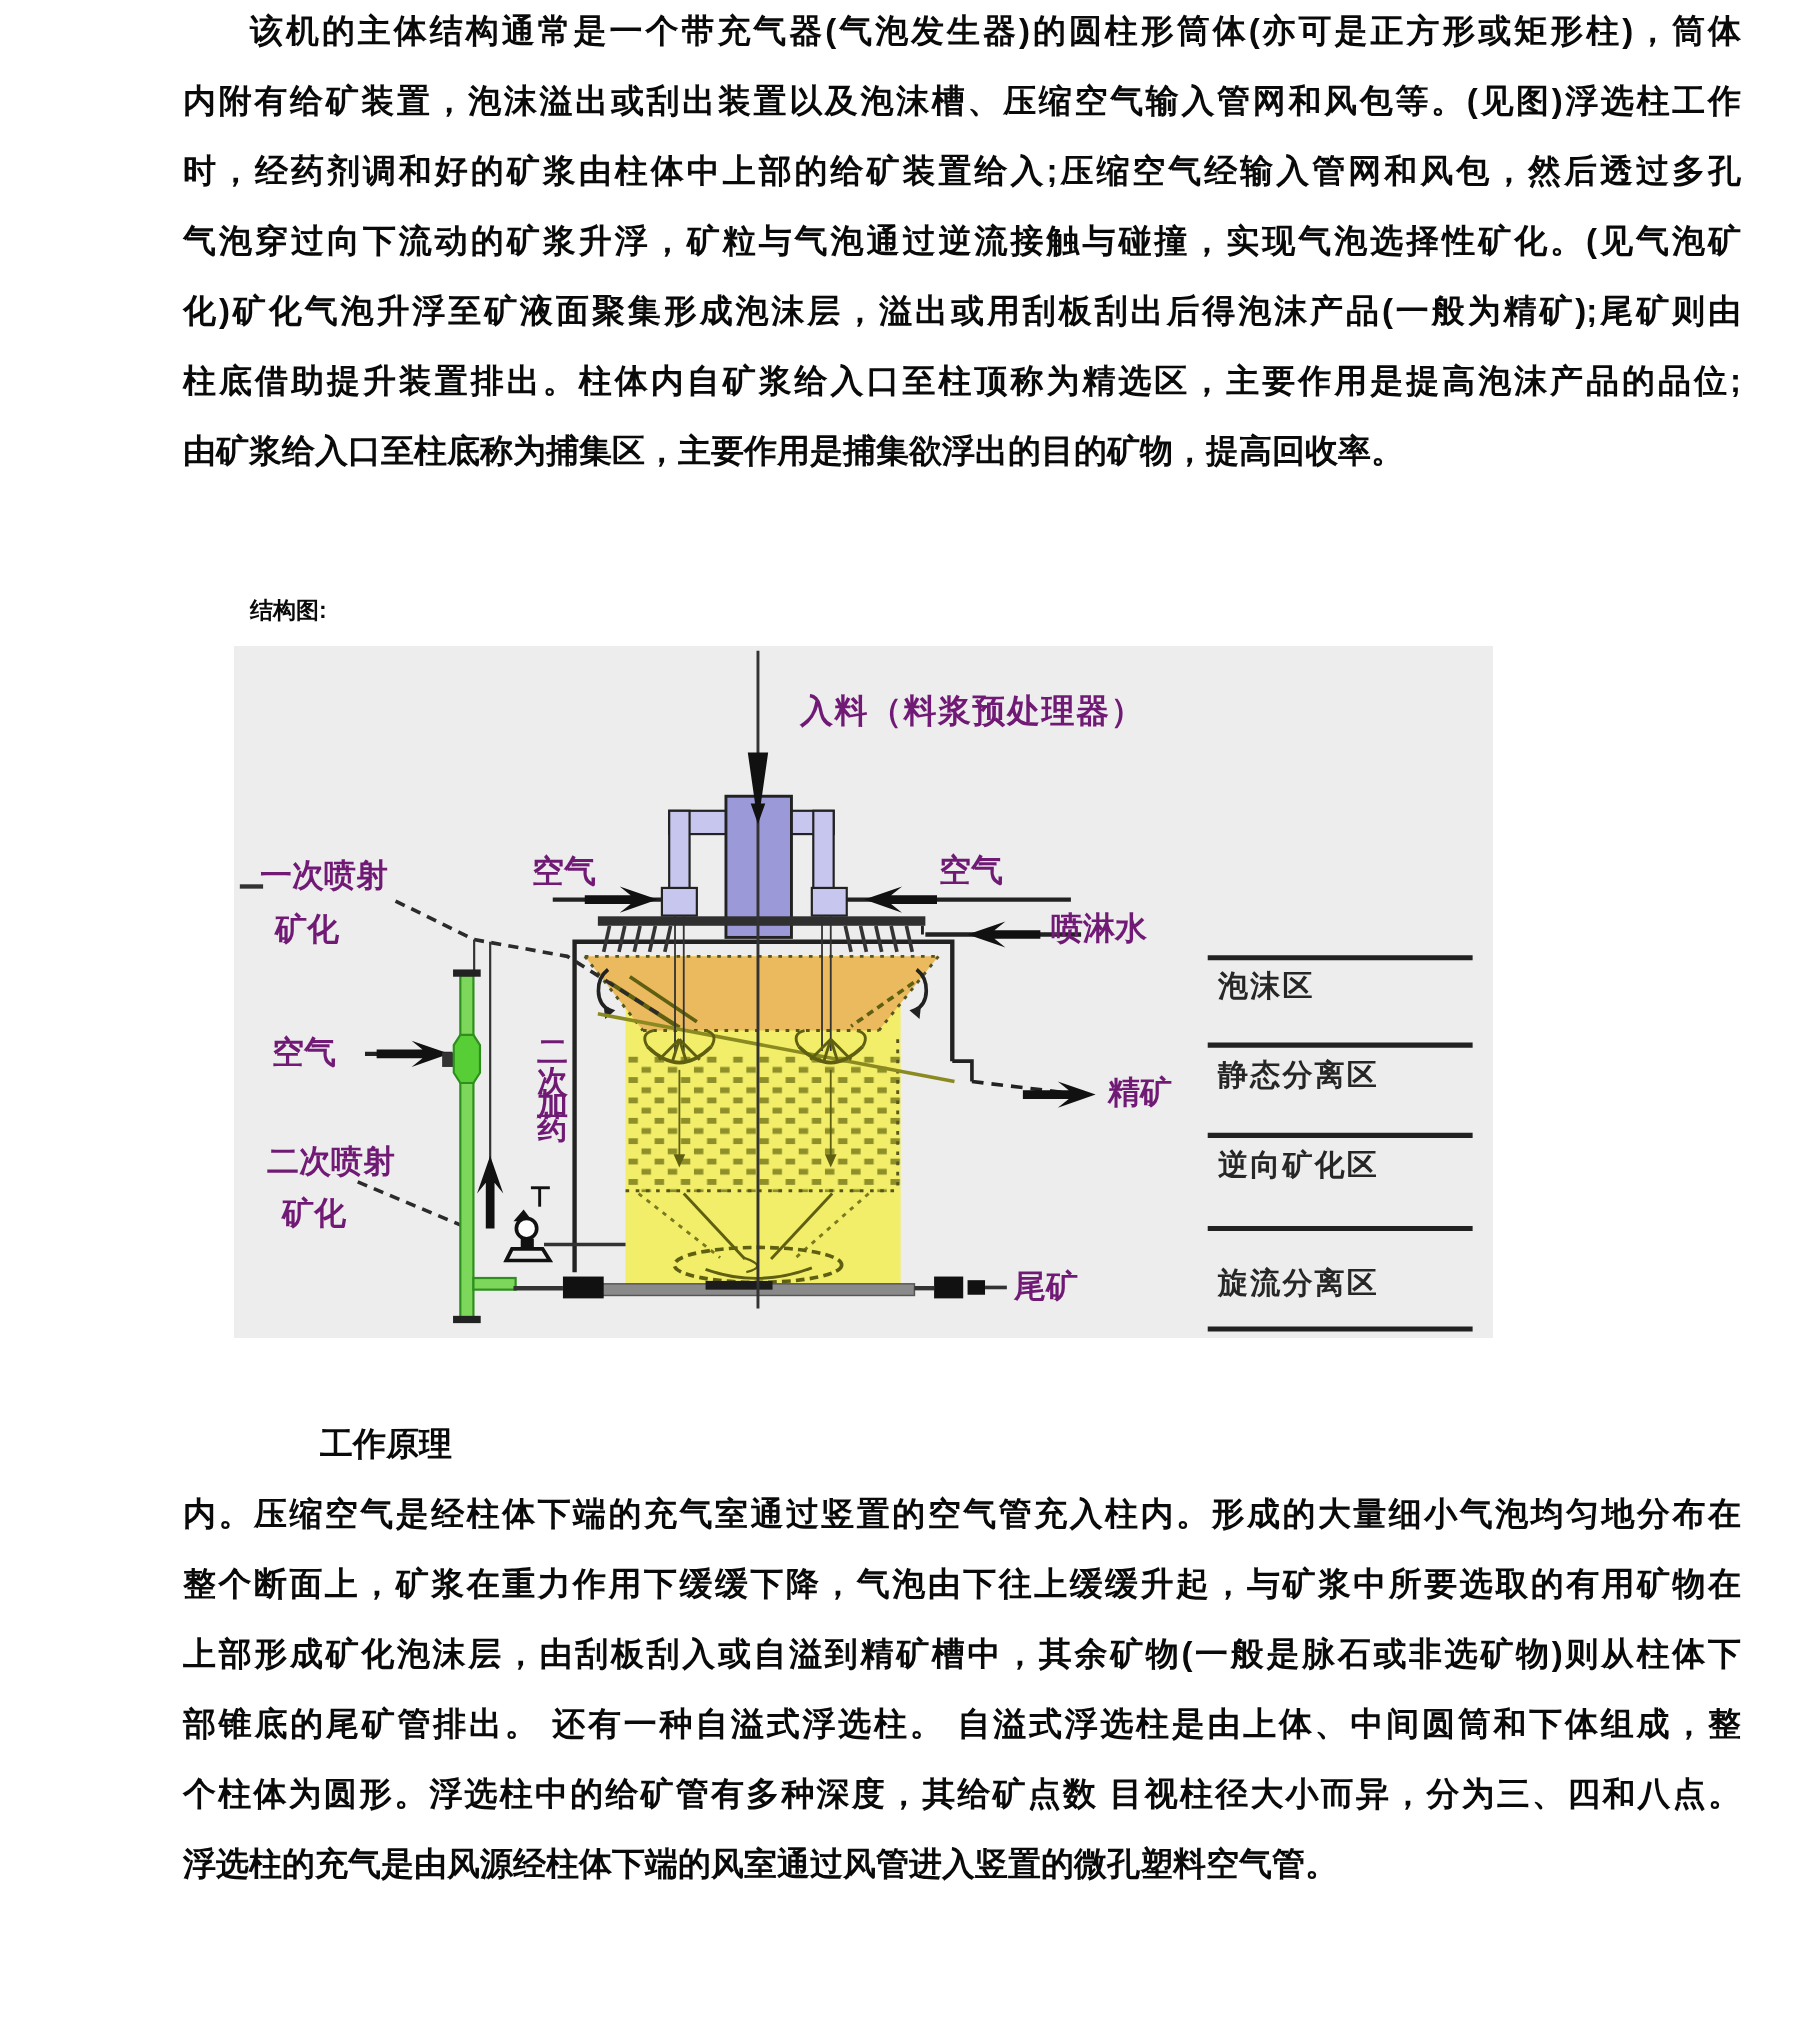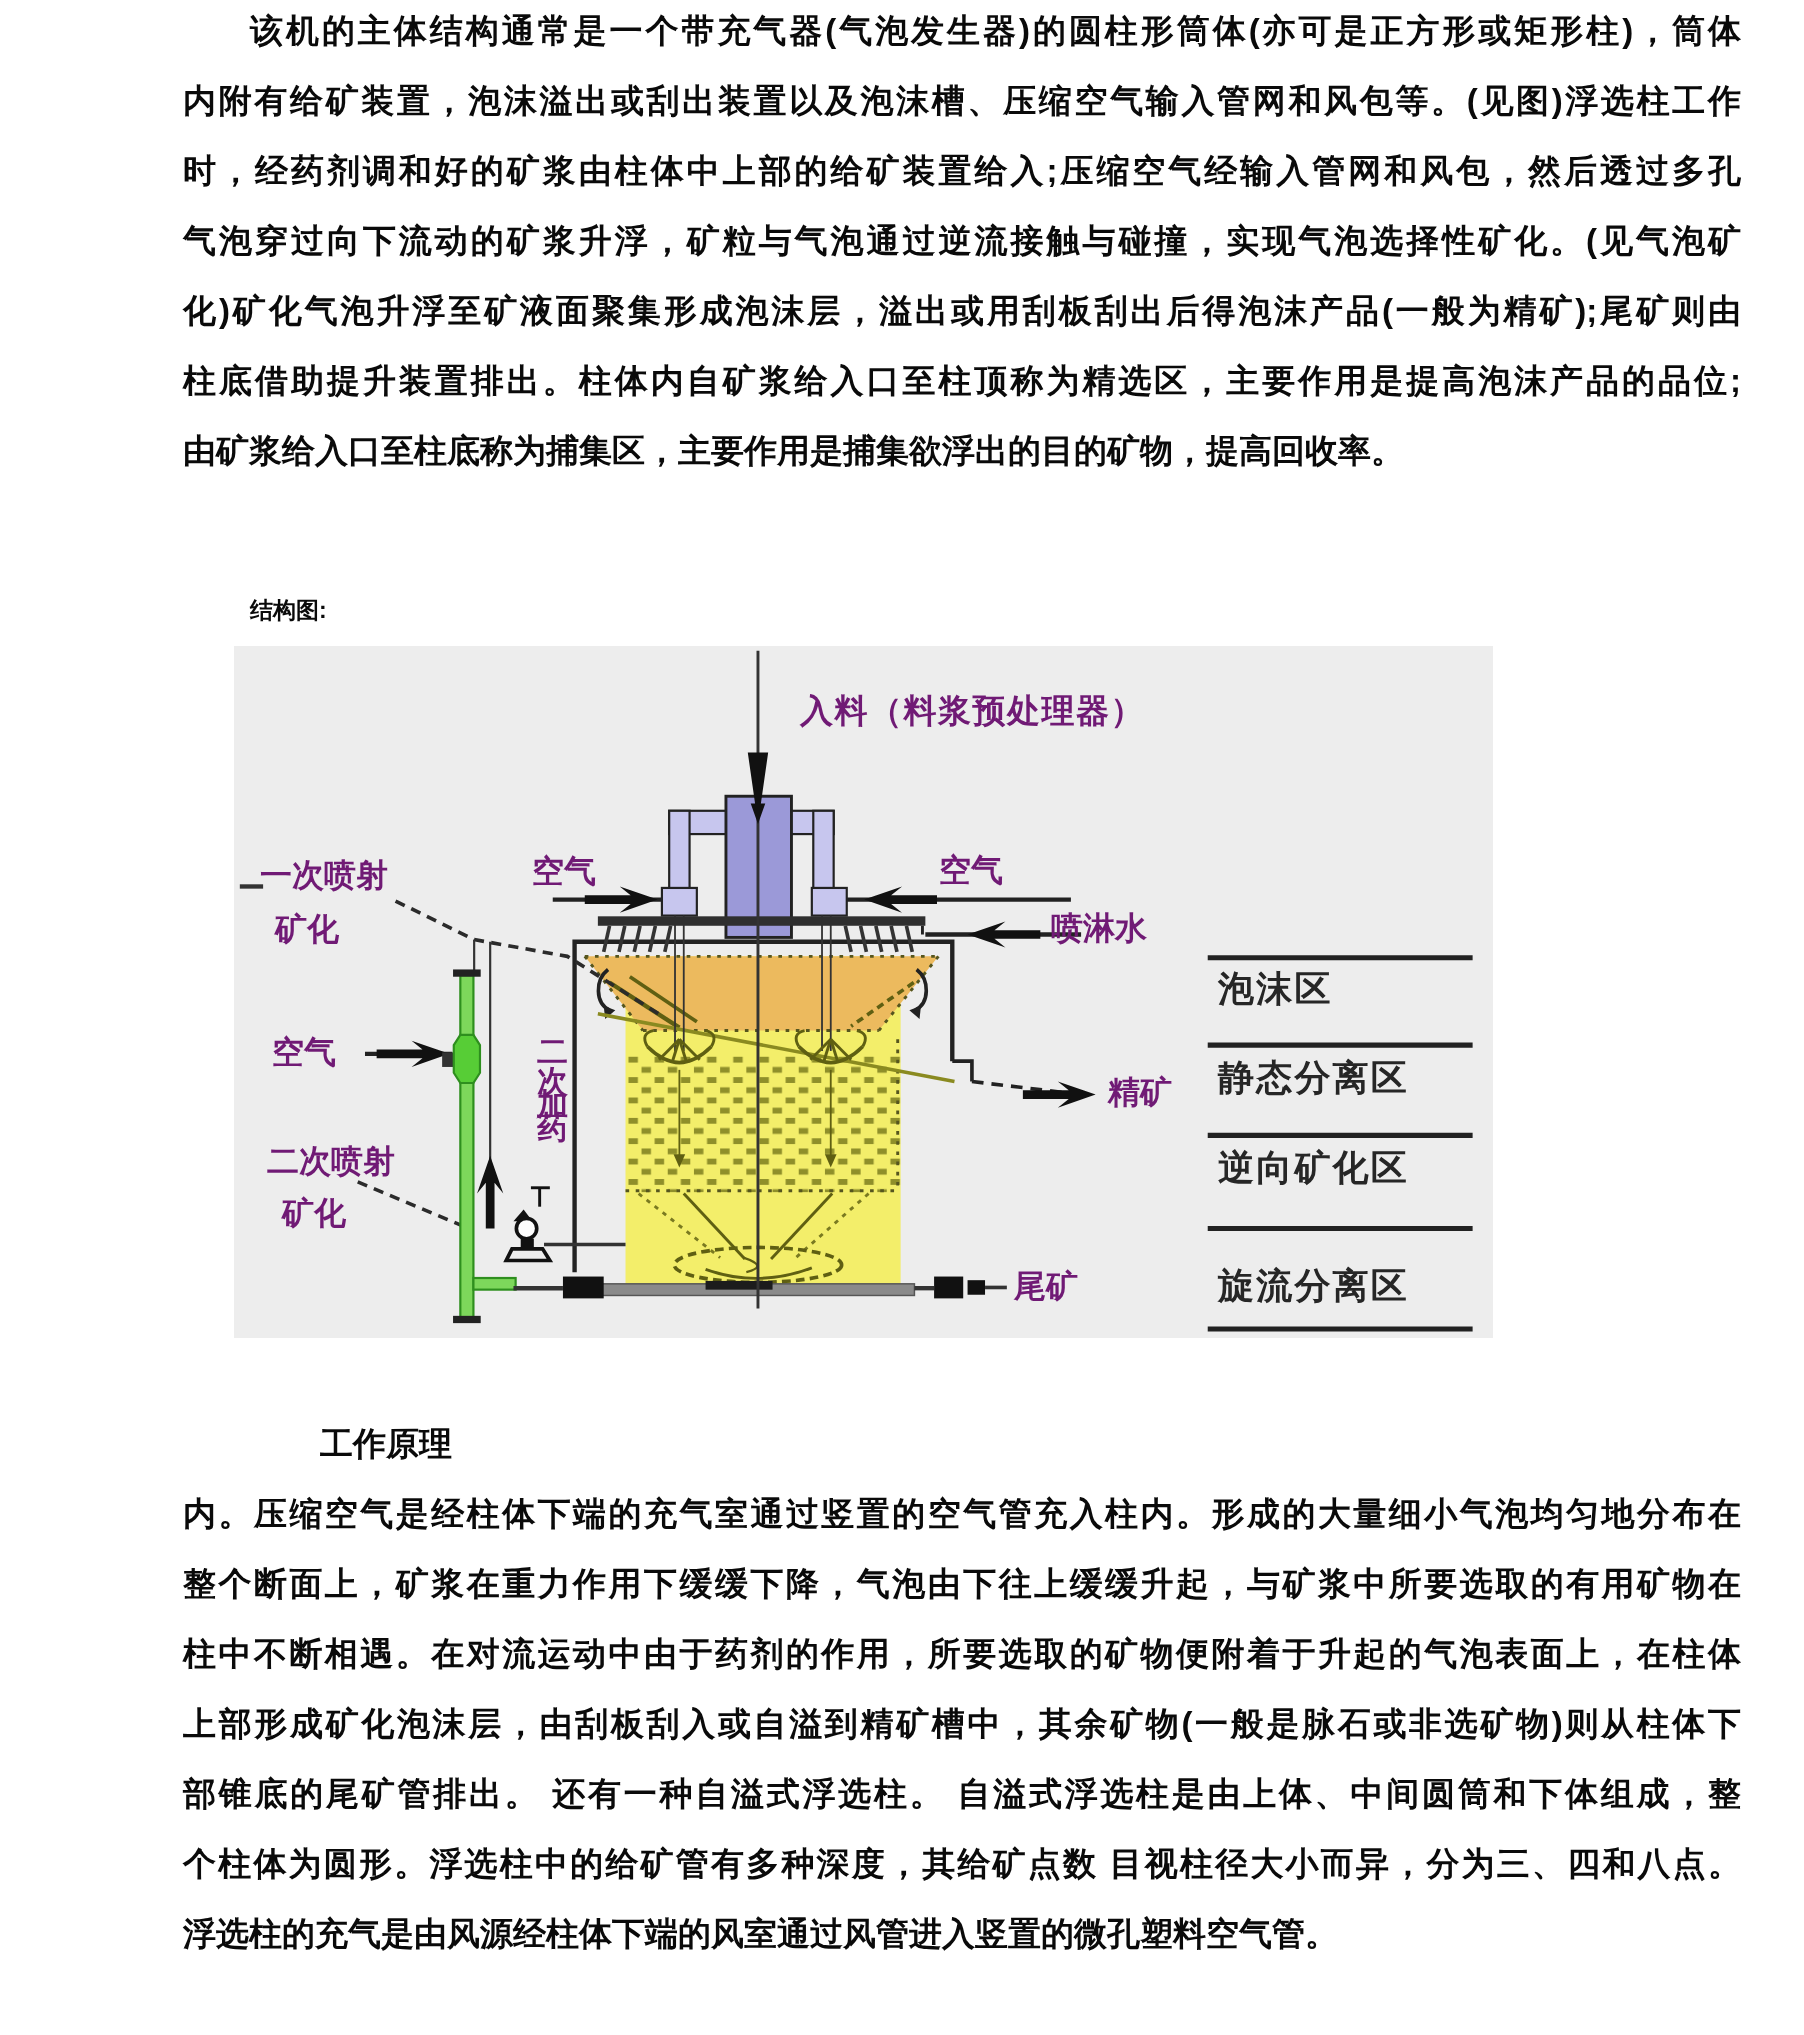--- a/index.html
+++ b/index.html
@@ -10,21 +10,21 @@
   .p2{top:1409px;}
   .ln{white-space:normal;}
   .stretch{text-align:justify;text-align-last:justify;}
   .indent{text-indent:67px;}
   .indent2{text-indent:137px;}
   .caption{position:absolute;left:250px;top:591px;font-size:23px;line-height:38px;white-space:nowrap;}
   .diagram{position:absolute;left:234px;top:646px;width:1259px;height:692px;background:#ededed;}
   .diagram svg{position:absolute;left:0;top:0;}
   .dlabel{position:absolute;font-size:32px;font-weight:bold;color:#701a75;white-space:nowrap;line-height:1.1;}
   .feedlbl{font-size:33px;letter-spacing:1.5px;}
-  .zonelbl{font-size:36px;color:#262626;letter-spacing:2.2px;}
+  .zonelbl{font-size:30px;color:#262626;letter-spacing:2.2px;}
   .vlabel{writing-mode:vertical-rl;text-orientation:upright;letter-spacing:22px;font-size:31px;}
 </style>
 </head>
 <body>
 
 <div class="page">
 
   <div class="para p1">
     <div class="ln indent stretch">该机的主体结构通常是一个带充气器(气泡发生器)的圆柱形筒体(亦可是正方形或矩形柱)，筒体</div>
     <div class="ln stretch">内附有给矿装置，泡沫溢出或刮出装置以及泡沫槽、压缩空气输入管网和风包等。(见图)浮选柱工作</div>
@@ -216,21 +216,20 @@
     <div class="dlabel zonelbl" style="left:984px;top:323px;">泡沫区</div>
     <div class="dlabel zonelbl" style="left:984px;top:412px;">静态分离区</div>
     <div class="dlabel zonelbl" style="left:984px;top:502px;">逆向矿化区</div>
     <div class="dlabel zonelbl" style="left:984px;top:620px;">旋流分离区</div>
   </div>
 
   <div class="para p2">
     <div class="ln indent2">工作原理</div>
     <div class="ln stretch">内。压缩空气是经柱体下端的充气室通过竖置的空气管充入柱内。形成的大量细小气泡均匀地分布在</div>
     <div class="ln stretch">整个断面上，矿浆在重力作用下缓缓下降，气泡由下往上缓缓升起，与矿浆中所要选取的有用矿物在</div>
-    <div class="ln stretch">柱中不断相遇。在对流运动中由于药剂的作用，所要选取的矿物便附着于升起的气泡表面上，在柱体</div>
     <div class="ln stretch">上部形成矿化泡沫层，由刮板刮入或自溢到精矿槽中，其余矿物(一般是脉石或非选矿物)则从柱体下</div>
     <div class="ln stretch">部锥底的尾矿管排出。 还有一种自溢式浮选柱。 自溢式浮选柱是由上体、中间圆筒和下体组成，整</div>
     <div class="ln stretch">个柱体为圆形。浮选柱中的给矿管有多种深度，其给矿点数 目视柱径大小而异，分为三、四和八点。</div>
     <div class="ln">浮选柱的充气是由风源经柱体下端的风室通过风管进入竖置的微孔塑料空气管。</div>
   </div>
 
 </div>
 
 
 </body></html>

